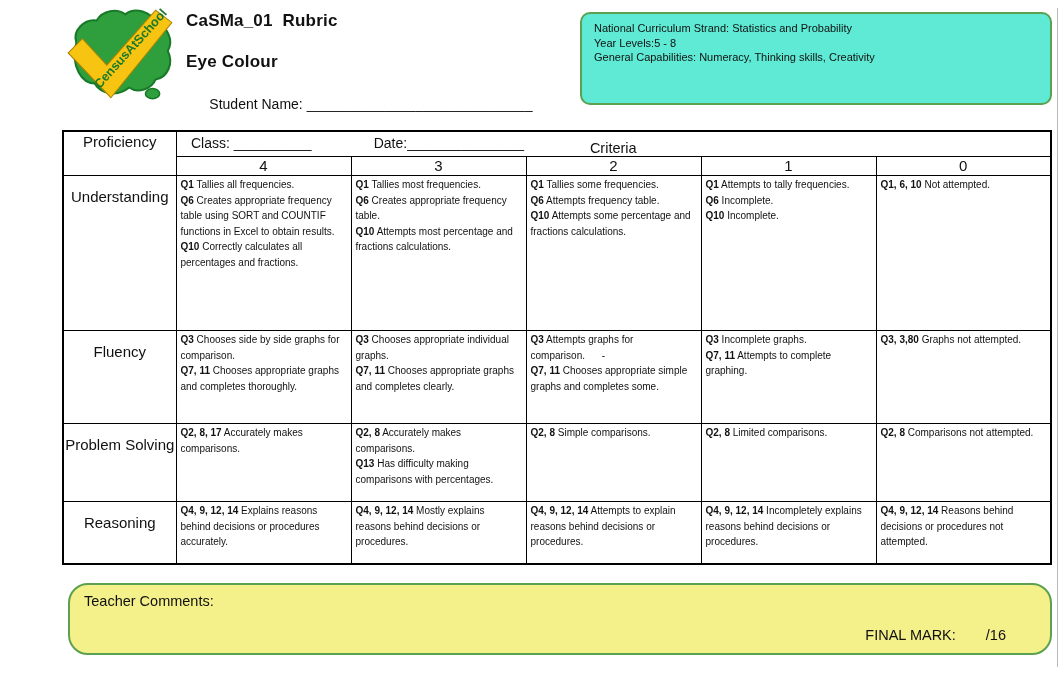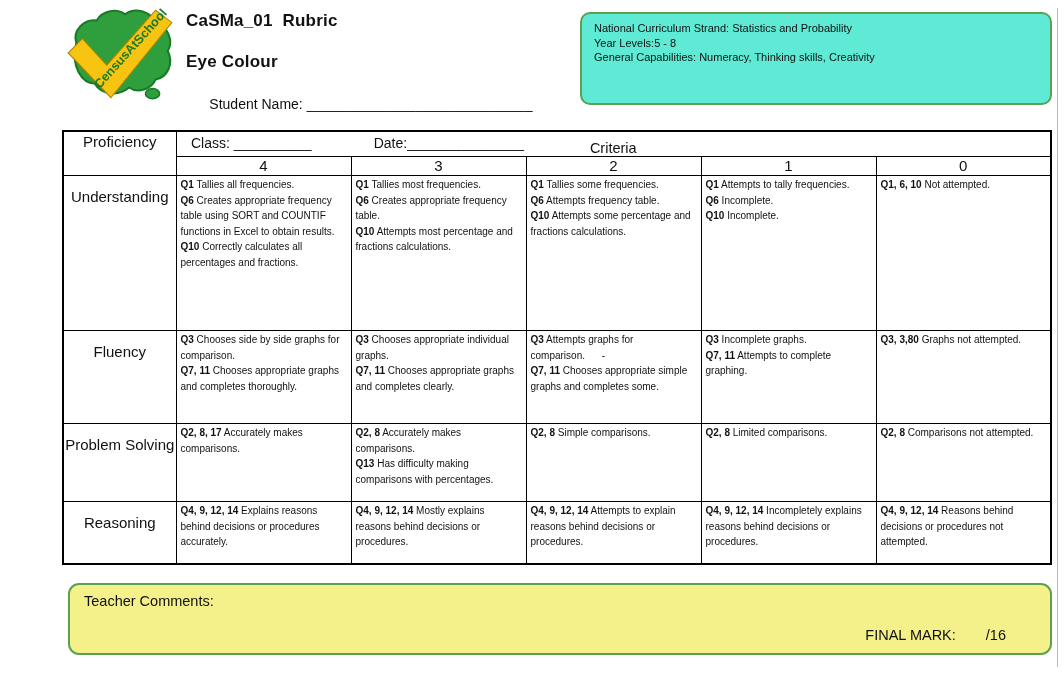--- a/index.html
+++ b/index.html
@@ -80,21 +80,21 @@
     padding: 1px 4px 2px 4px;
   }
   td.crit-cell b { font-weight: bold; }
 
   
   .comments-box {
     position: absolute; left: 68px; top: 583px;
     width: 984px; height: 72px;
     background: #F4F08A;
     border: 2px solid #5BA150;
-    border-radius: 11px;
+    border-radius: 20px;
     padding: 8px 14px;
   }
   .comments-label { font-size: 14.5px; }
   .final-mark {
     position: absolute; right: 44px; bottom: 10px;
     font-size: 14.5px; display: flex; gap: 30px; align-items: flex-end;
   }
 </style>
 </head>
 <body>

